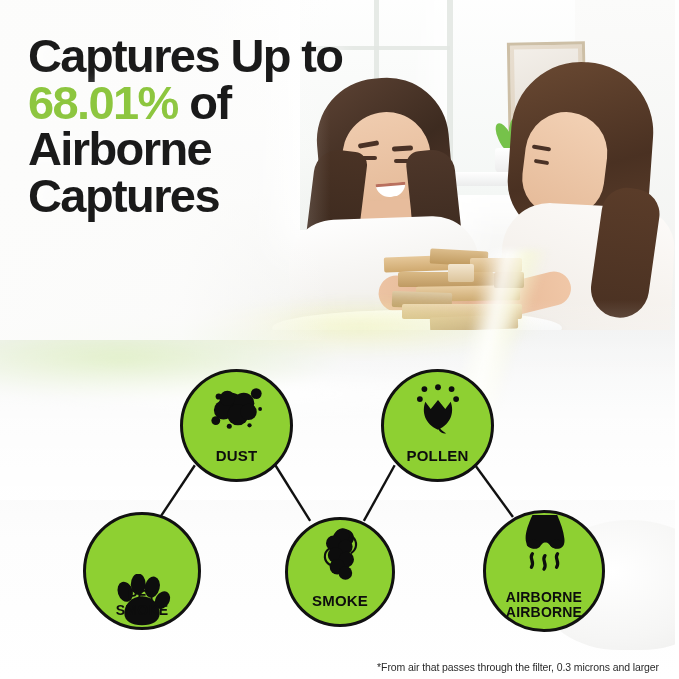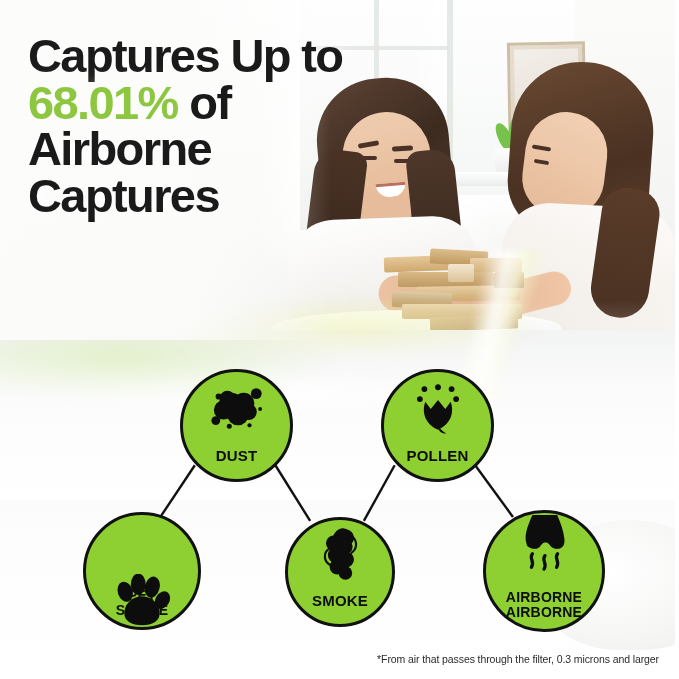--- a/index.html
+++ b/index.html
@@ -327,21 +327,21 @@
   #node-dust   { left: 180px; top: 369px; width: 113px; height: 113px; }
   #node-pollen { left: 381px; top: 369px; width: 113px; height: 113px; }
   #node-pet    { left: 83px;  top: 512px; width: 118px; height: 118px; justify-content: flex-end; }
   #node-smoke  { left: 285px; top: 517px; width: 110px; height: 110px; }
   #node-irrit  { left: 483px; top: 510px; width: 122px; height: 122px; }
 
   
   .footnote {
     position: absolute;
     right: 16px;
-    bottom: 14px;
+    bottom: 6px;
     z-index: 30;
     font-size: 10.5px;
     color: #2b2b2b;
     letter-spacing: -0.1px;
     text-shadow: 0 0 6px rgba(255,255,255,0.9);
     white-space: nowrap;
   }
 </style>
 </head>
 <body>

